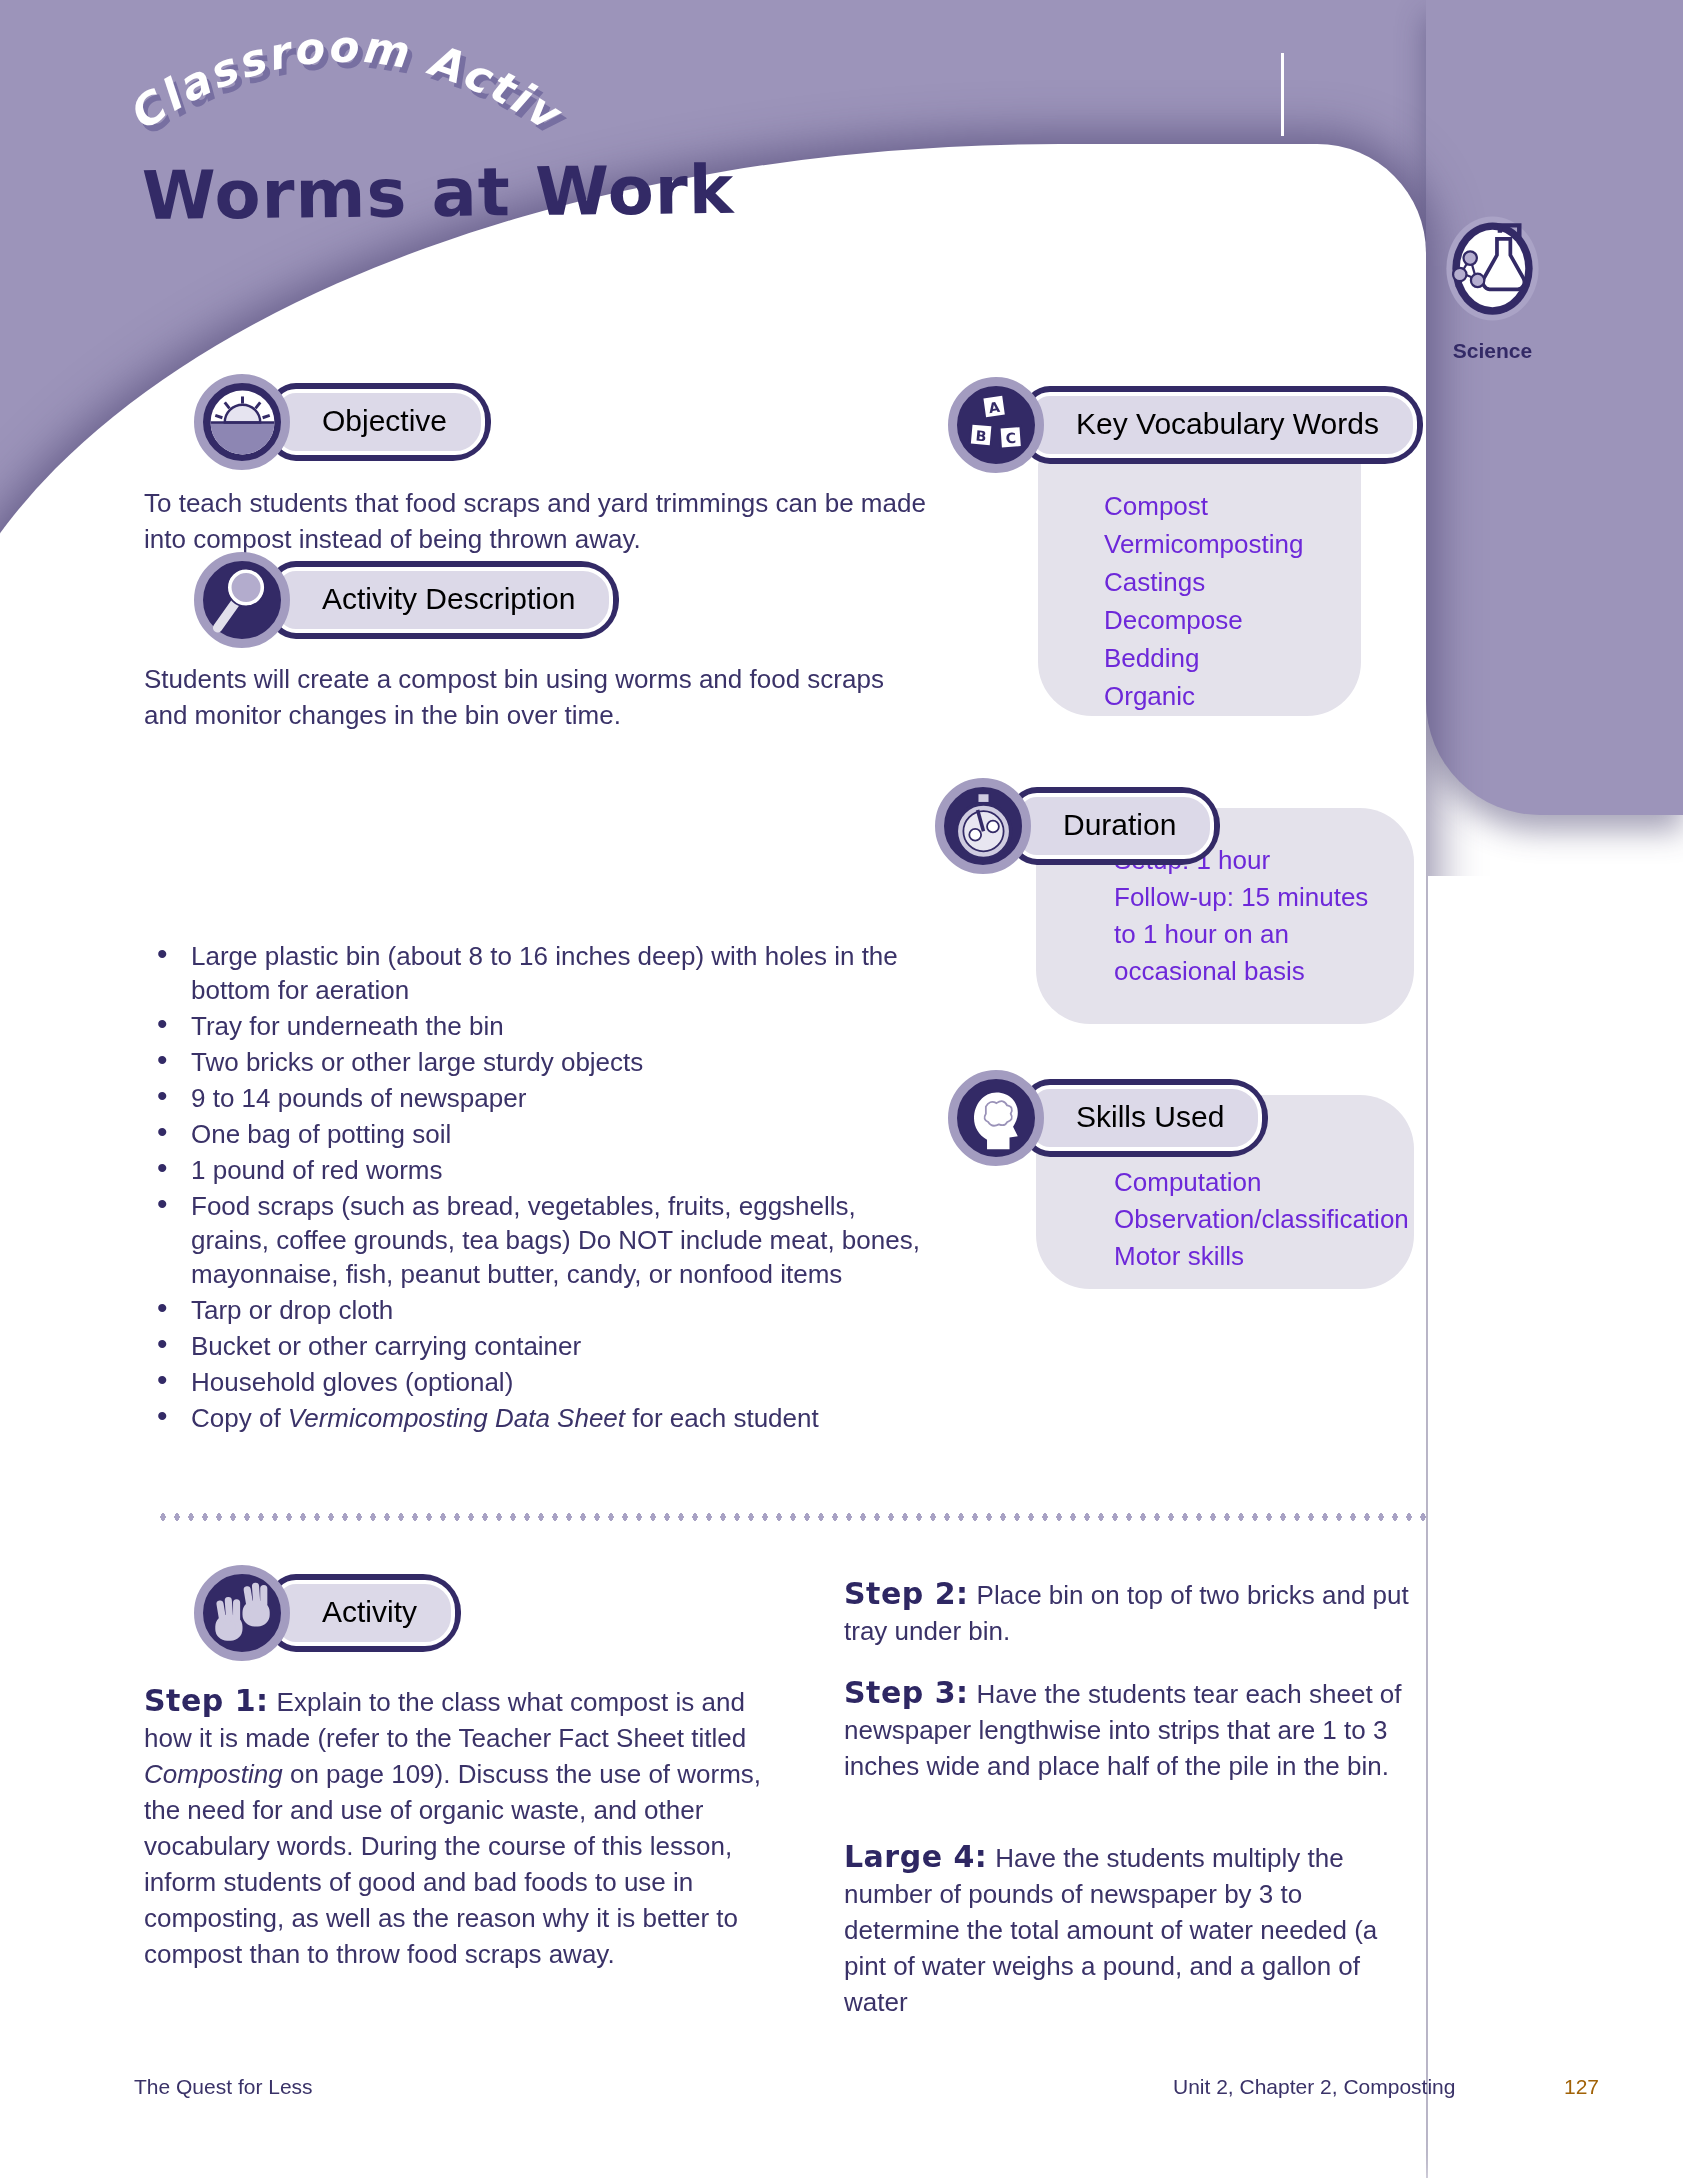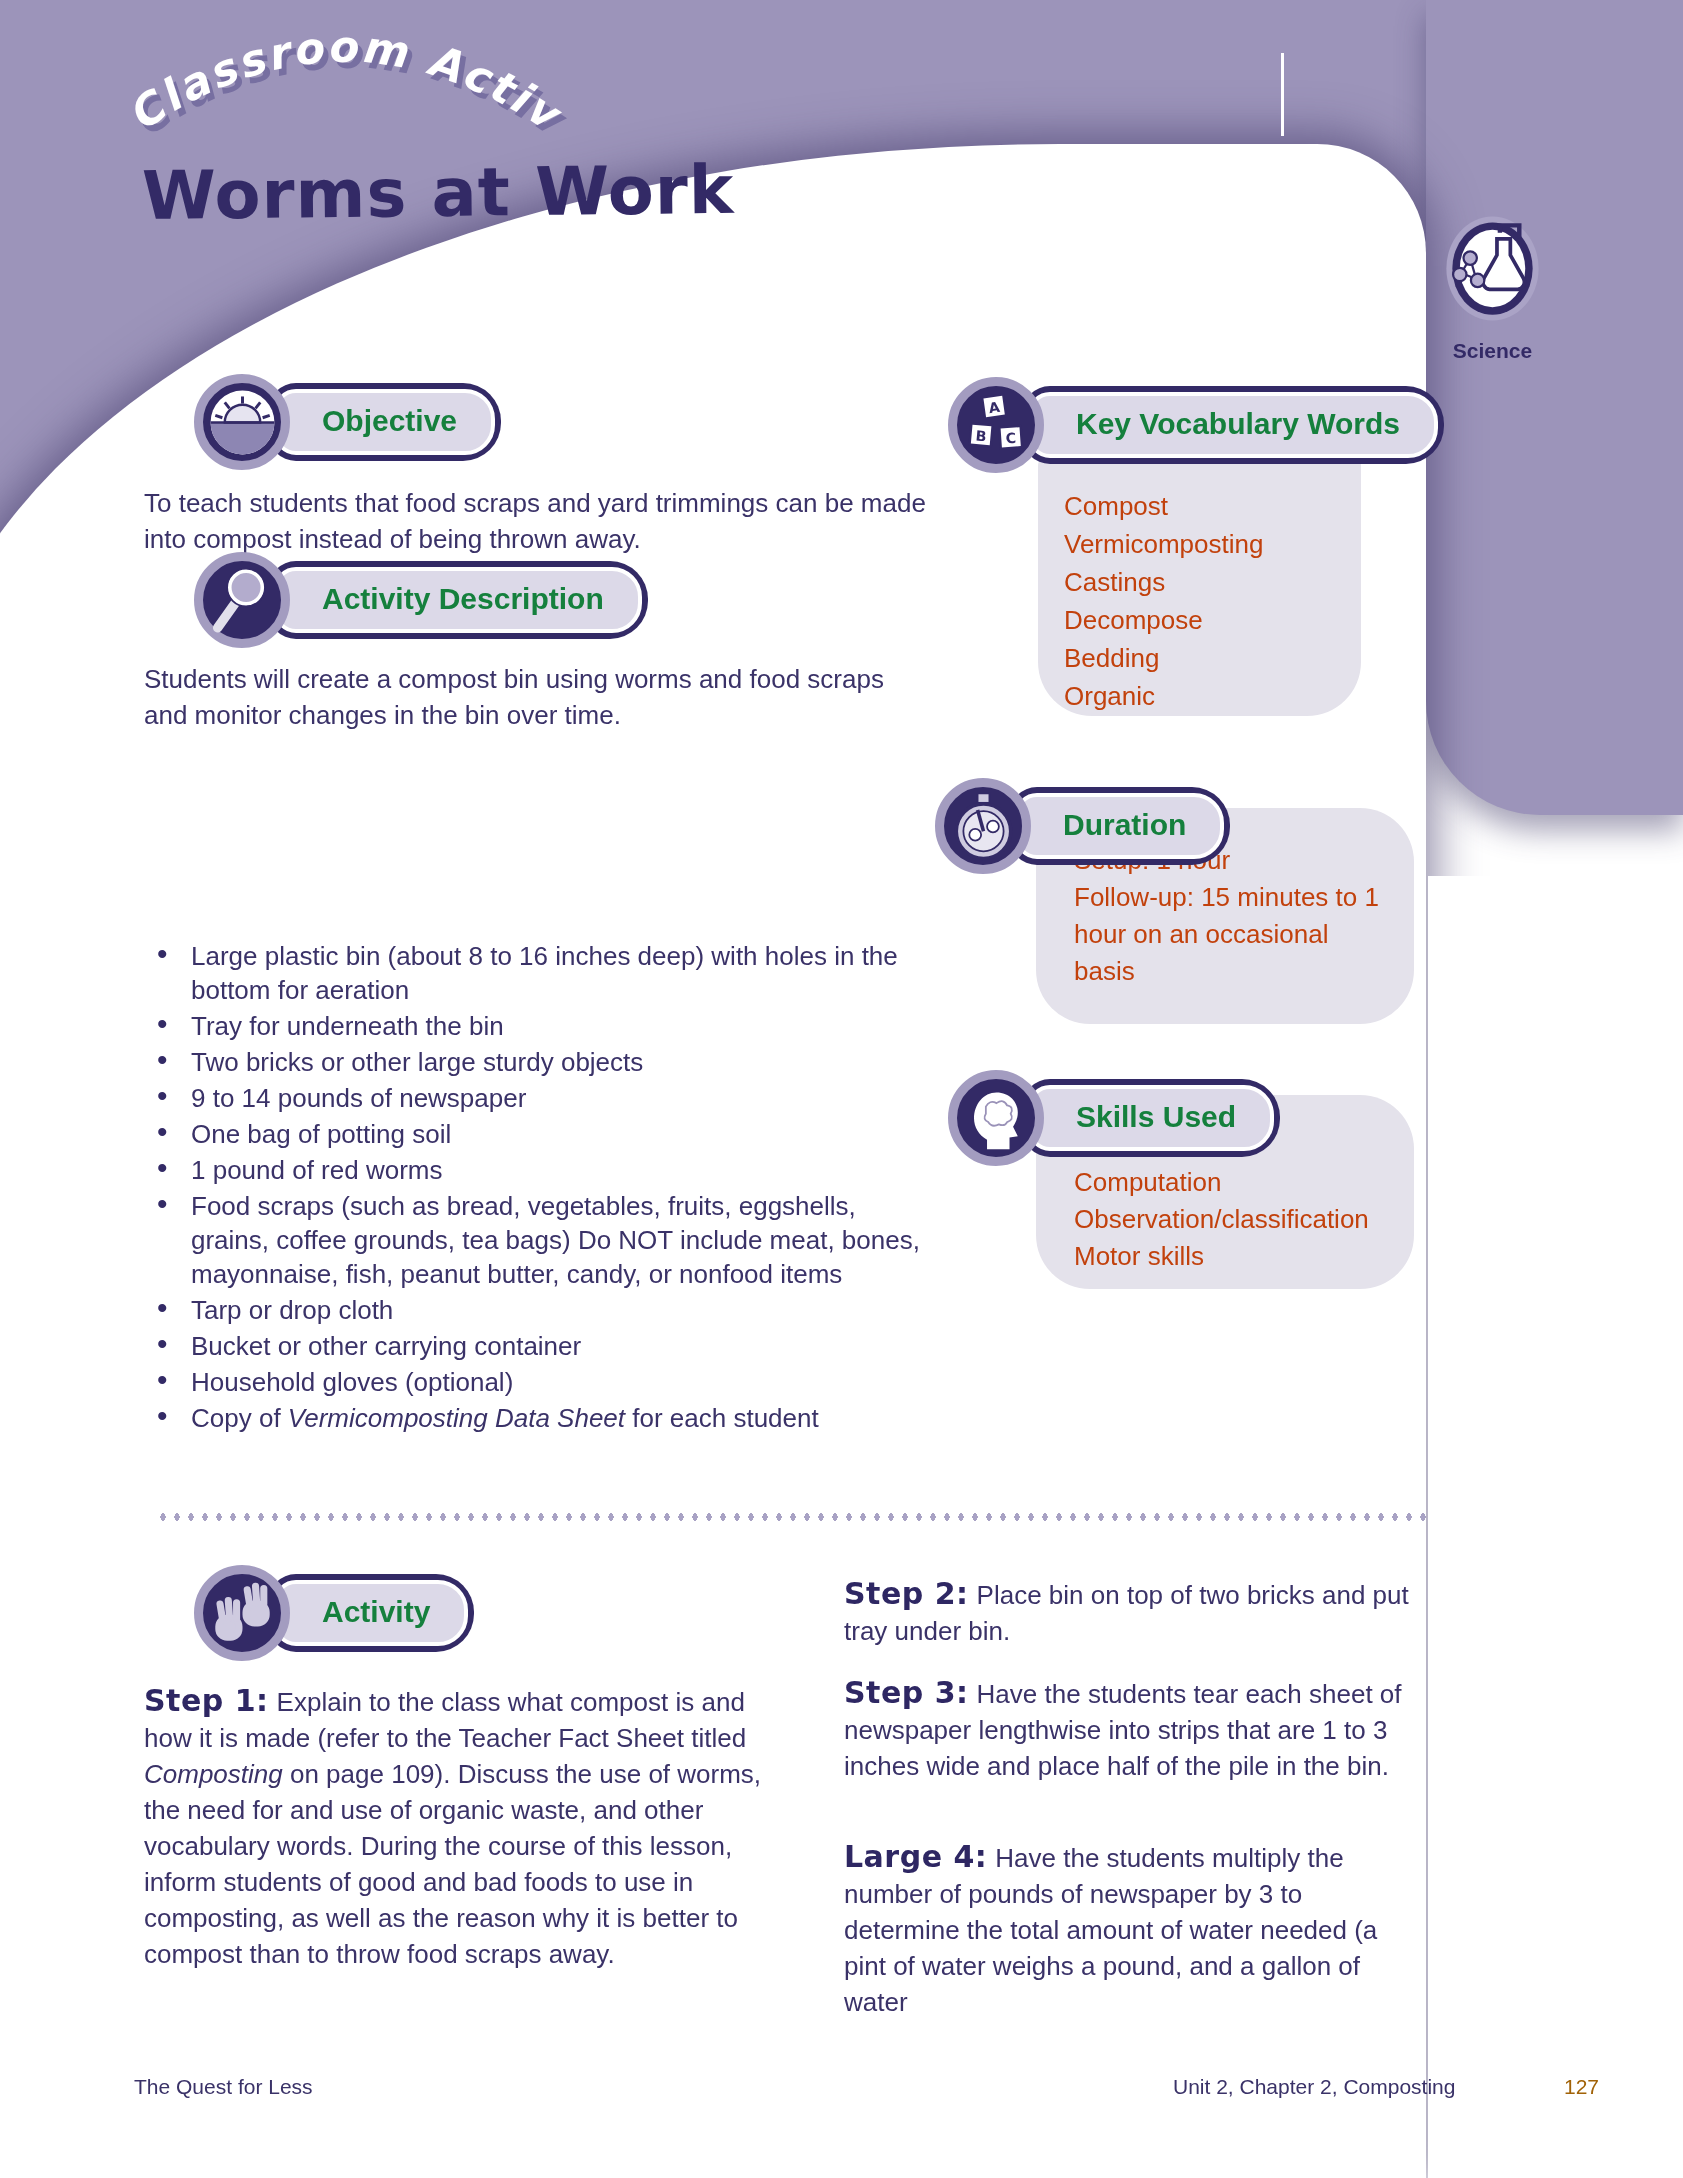--- a/index.html
+++ b/index.html
@@ -27,41 +27,41 @@
   .title{position:absolute;left:142px;top:154px;margin:0;font-family:"DejaVu Sans",sans-serif;
         font-weight:bold;font-size:67px;letter-spacing:1px;color:#332a66;transform:rotate(-.6deg);}
   
   .sec{position:absolute;display:flex;align-items:center;}
   .sec-icon{width:96px;height:96px;border-radius:50%;background:#332a66;border:9px solid #a39cc0;
         box-sizing:border-box;flex:0 0 auto;display:flex;align-items:center;justify-content:center;
         position:relative;z-index:2;}
   .sec-icon svg{width:71px;height:71px;}
   .pill{margin-left:-22px;background:#332a66;border-radius:28px 38px 38px 28px;padding:6px;z-index:1;}
   .pill-in{background:#dcd9e8;border:4px solid #ffffff;border-radius:22px 30px 30px 22px;
-        padding:11px 34px 13px 44px;font-size:30px;font-weight:bold;color:#15803d;white-space:nowrap;}
+        padding:11px 34px 13px 44px;font-size:30px;font-weight:normal;color:#000000;white-space:nowrap;}
   
   .body{position:absolute;margin:0;font-size:26px;line-height:36px;color:#3a3268;}
   .list{position:absolute;margin:0;padding:0;list-style:none;font-size:26px;line-height:34px;color:#3a3268;}
   .list li{position:relative;padding-left:42px;margin-bottom:2px;}
   .list li::before{content:"\2022";position:absolute;left:8px;top:-2px;font-size:30px;color:#332a66;}
   .divider{position:absolute;left:158px;top:1511px;width:1275px;height:12px;
         background-image:radial-gradient(ellipse 3px 4.5px at 5px 6px,#a8a2c4 85%,transparent 86%);
         background-size:14px 12px;background-repeat:repeat-x;}
   .step{position:absolute;margin:0;font-size:26px;line-height:36px;color:#3a3268;}
   .steplabel{font-family:"DejaVu Sans",sans-serif;font-weight:bold;font-size:30px;color:#2e2763;
         letter-spacing:0.5px;margin-right:8px;}
   
   .sidebox{position:absolute;background:#e4e2eb;box-sizing:border-box;}
   #vocab-box{left:1038px;top:459px;width:323px;height:257px;border-radius:6px 6px 54px 54px;
         padding:28px 0 0 26px;}
   #duration-box{left:1036px;top:808px;width:378px;height:216px;border-radius:8px 54px 54px 54px;
         padding:34px 22px 0 38px;}
   #skills-box{left:1036px;top:1095px;width:378px;height:194px;border-radius:8px 54px 54px 54px;
         padding:69px 0 0 38px;}
-  .sideline{font-size:26px;line-height:38px;color:#c2410c;}
+  .sideline{font-size:26px;line-height:38px;color:#6d28d9;margin-left:40px;}
   #duration-box .sideline{line-height:37px;}
   #skills-box .sideline{line-height:37px;}
   
   .footer-item{position:absolute;top:2075px;font-size:21px;color:#3a3268;}
   #footer-left{left:134px;}
   #footer-right{left:1173px;}
   #footer-page{left:1564px;color:#a16207;}
   
   #sec-objective{left:194px;top:374px;}
   #sec-activitydesc{left:194px;top:552px;}

